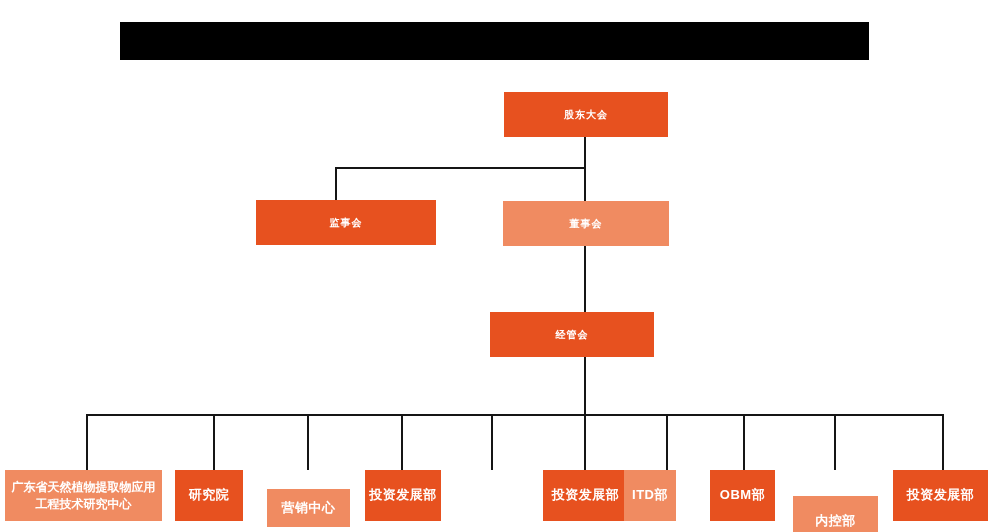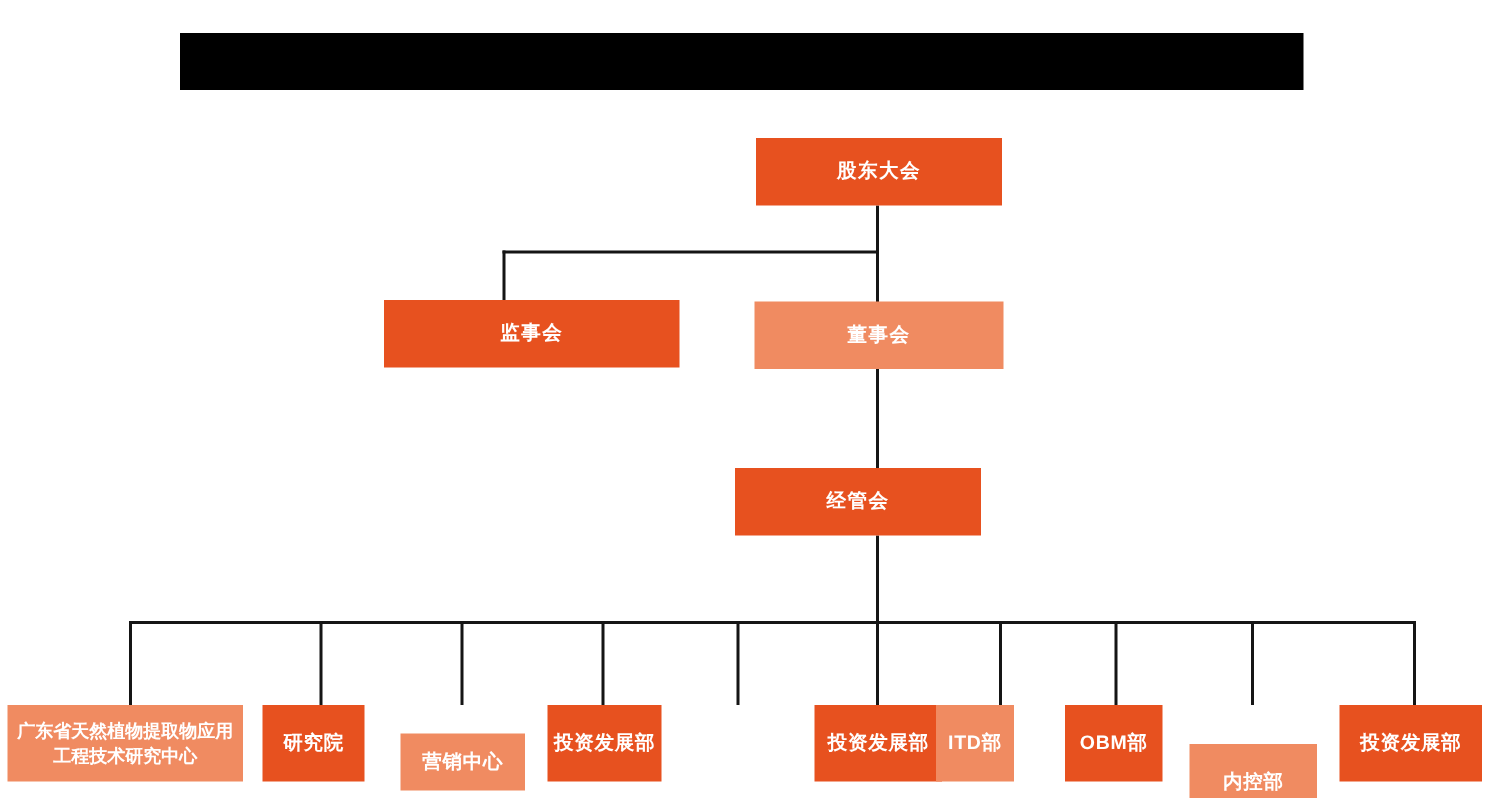--- a/index.html
+++ b/index.html
@@ -29,21 +29,21 @@
     background:var(--redaction);
   }
   .node{
     position:absolute;
     display:flex;
     align-items:center;
     justify-content:center;
     text-align:center;
     color:var(--node-text);
     font-weight:bold;
-    font-size:13px;
+    font-size:10px;
     letter-spacing:1px;
     box-sizing:border-box;
     line-height:1.3;
   }
   .tone-primary{background:var(--primary);}
   .tone-light{background:var(--light);}
   .dept{
     font-size:13px;
     letter-spacing:0.5px;
   }
@@ -77,21 +77,21 @@
   <div class="line" style="left:401px;top:414px;width:2px;height:56px"></div>
   <div class="line" style="left:491px;top:414px;width:2px;height:56px"></div>
   <div class="line" style="left:584px;top:414px;width:2px;height:56px"></div>
   <div class="line" style="left:666px;top:414px;width:2px;height:56px"></div>
   <div class="line" style="left:743px;top:414px;width:2px;height:56px"></div>
   <div class="line" style="left:834px;top:414px;width:2px;height:56px"></div>
   <div class="line" style="left:942px;top:414px;width:2px;height:56px"></div>
 
   <div class="node tone-primary" style="left:504px;top:92px;width:164px;height:45px">股东大会</div>
 
-  <div class="node tone-primary" style="left:256px;top:200px;width:197px;height:45px">监事会</div>
+  <div class="node tone-primary" style="left:256px;top:200px;width:180px;height:45px">监事会</div>
 
   <div class="node tone-light" style="left:503px;top:201px;width:166px;height:45px">董事会</div>
 
   <div class="node tone-primary" style="left:490px;top:312px;width:164px;height:45px">经管会</div>
 
   <div class="node dept dept-long tone-light" style="left:5px;top:470px;width:157px;height:51px">广东省天然植物提取物应用工程技术研究中心</div>
 
   <div class="node dept tone-primary" style="left:175px;top:470px;width:68px;height:51px">研究院</div>
 
   <div class="node dept tone-light" style="left:267px;top:489px;width:83px;height:38px">营销中心</div>

